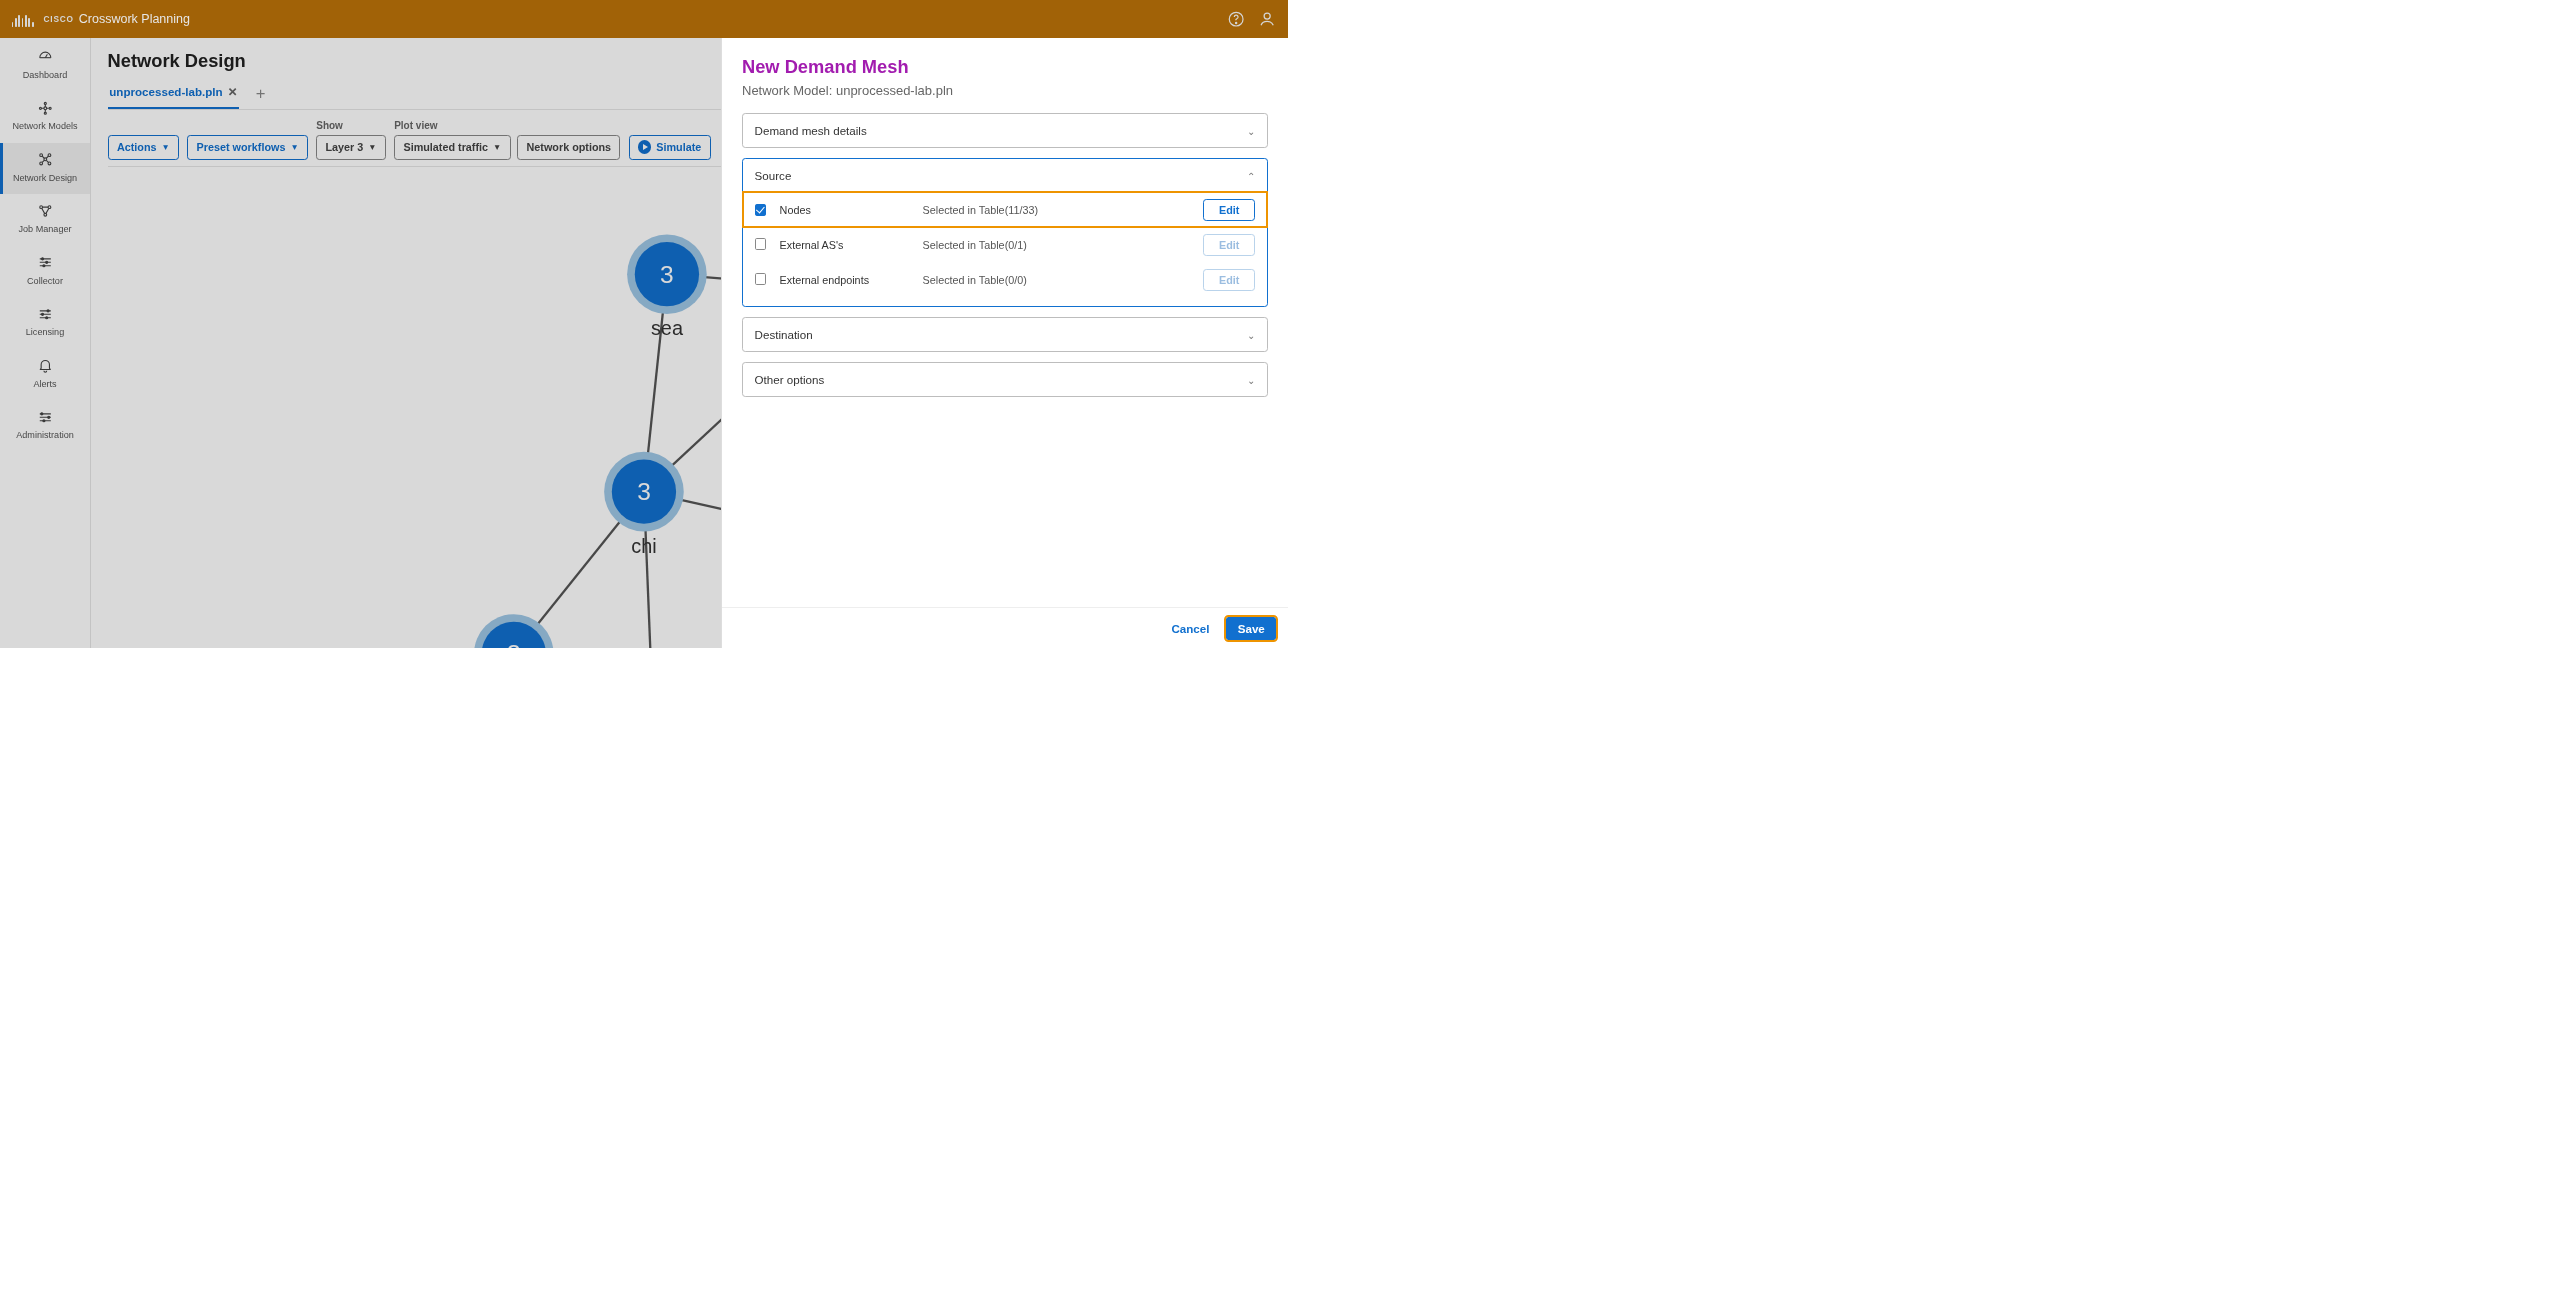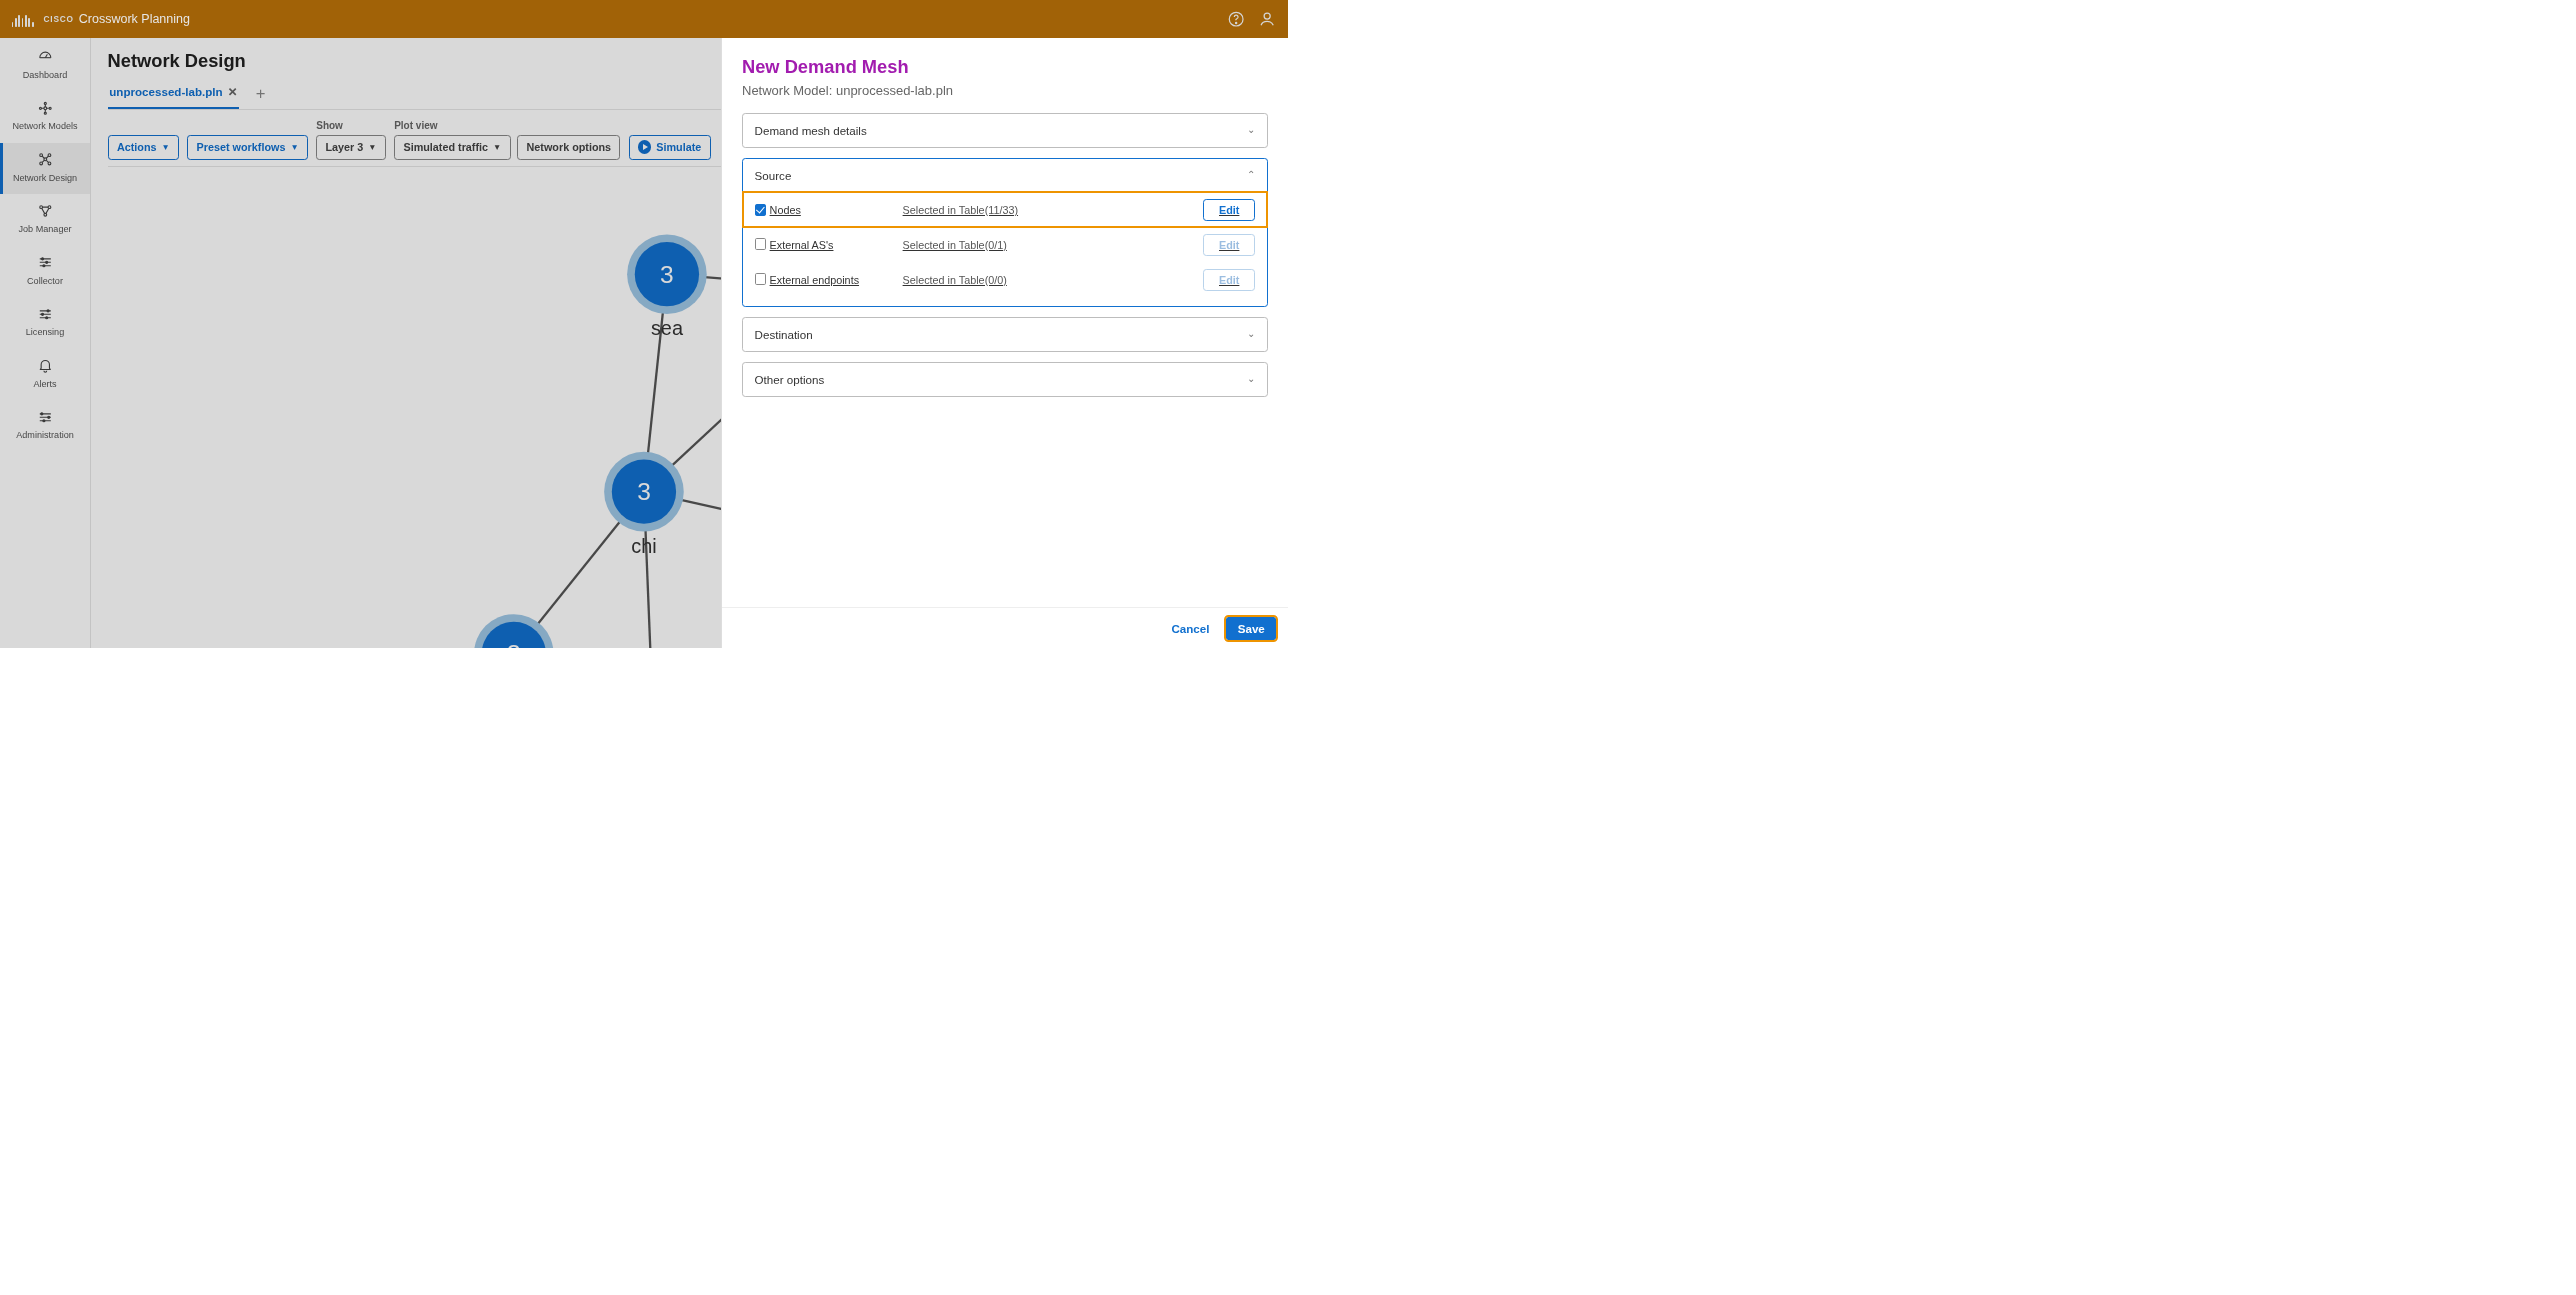--- a/index.html
+++ b/index.html
@@ -122,30 +122,30 @@
     display: flex; flex-direction: column;
   }
   .panel-body { flex: 1; padding: 18.3px 20px 6.7px; overflow: auto; }
   .panel-title { font-size: 18.3px; font-weight: 700; margin-bottom: 5px; color: #a21caf; }
   .panel-subtitle { font-size: 13px; color: #666; margin-bottom: 15px; }
 
   .accordion {
     border: 0.8px solid #bdbdbd; border-radius: 3.3px; margin-bottom: 10px;
   }
   .acc-header {
-    display: flex; align-items: flex-start; justify-content: space-between;
+    display: flex; align-items: flex-end; justify-content: space-between;
     padding: 10px 11.6px; font-size: 11.6px; color: #333; cursor: pointer;
   }
   .acc-header .chev-icon { color: #777; font-size: 10px; }
   .accordion.expanded { border-color: #1170cf; }
   .accordion.expanded .acc-body { display: block; }
   .acc-body { display: none; padding: 0 0 8.3px; }
 
   .source-row {
-    display: flex; align-items: center; padding: 6.7px 11.6px;  text-decoration: underline;
+    display: flex; align-items: center; padding: 6.7px 11.6px; gap: 10px;
   }
   .source-row.highlight { outline: 2.5px solid #ee9400; outline-offset: -1.7px; }
   .src-chk-wrap { width: 15px; }
   .src-label { width: 133px; font-size: 10.8px; color: #333; }
   .src-status { flex: 1; font-size: 10.8px; color: #555; }
   .btn-edit {
     height: 21.6px; padding: 0 15px; border: 0.8px solid #1170cf; color: #1170cf;
     background: #fff; border-radius: 3.3px; font-size: 10.8px; font-weight: 600; cursor: pointer;
   }
   .btn-edit.disabled { border-color: #b9d3eb; color: #9bbde0; cursor: default; }

